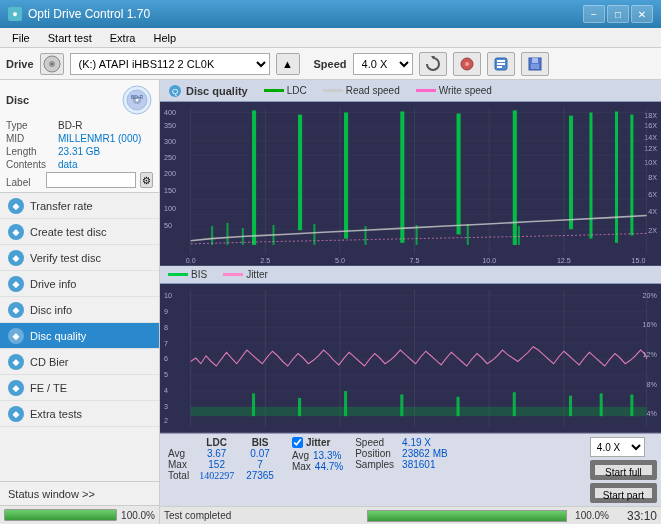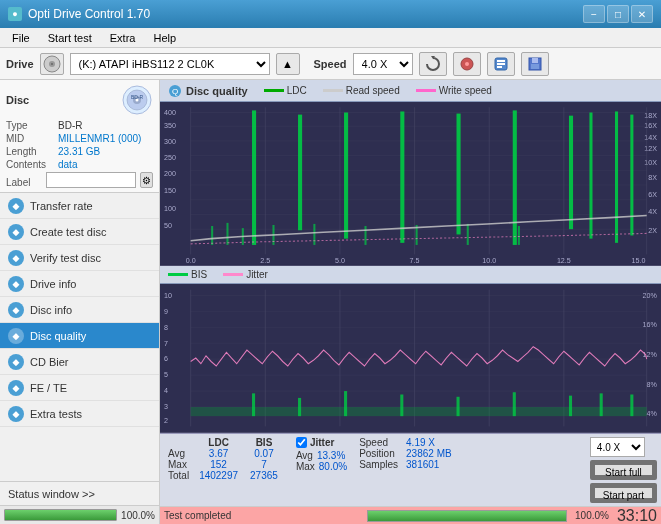--- a/index.html
+++ b/index.html
@@ -198,29 +198,29 @@
       height: 20px;
     }
 
     .speed-dropdown { height: 20px; background: white; border: 1px solid #aaa; font-size: 10px; padding: 0 2px; width: 55px; }
 
     
     .bottom-bar {
       display: flex;
       align-items: center;
       height: 18px;
-      background: #fca5a5;
+      background: #e5e5e5;
       border-top: 1px solid #ccc;
       padding: 0 4px;
       gap: 4px;
     }
     .status-text { font-size: 10px; color: #333; flex: 1; }
     .bottom-progress-container { flex: 1; height: 12px; background: #ccc; border: 1px solid #999; max-width: 200px; overflow: hidden; }
     .bottom-progress-fill { height: 100%; background: linear-gradient(to bottom, #6cd06c, #3a9a3a); }
-    .bottom-time { font-size: 16px; color: #333; min-width: 40px; text-align: right; }
+    .bottom-time { font-size: 12px; color: #333; min-width: 40px; text-align: right; }
 
     
     .cd-svg { width: 32px; height: 32px; }
   </style>
 </head>
 <body>
 
 <div class="title-bar">
   <div class="title-bar-left">
     <div class="title-bar-icon">●</div>
@@ -566,38 +566,38 @@
             <td style="padding:0 6px;color:#0055cc;text-align:center;">3.67</td>
             <td style="padding:0 6px;color:#0055cc;text-align:center;">0.07</td>
           </tr>
           <tr>
             <td style="padding:0 4px;color:#333;">Max</td>
             <td style="padding:0 6px;color:#0055cc;text-align:center;">152</td>
             <td style="padding:0 6px;color:#0055cc;text-align:center;">7</td>
           </tr>
           <tr>
             <td style="padding:0 4px;color:#333;">Total</td>
-            <td style="padding:0 6px;color:#0055cc;text-align:center;">1402297</td>
+            <td style="padding:0 6px;color:#0055cc;text-align:center;font-family:Liberation Serif, serif;">1402297</td>
             <td style="padding:0 6px;color:#0055cc;text-align:center;">27365</td>
           </tr>
         </tbody>
           </table>
 
         <div style="display:flex;flex-direction:column;padding-left:8px;">
           <div style="display:flex;align-items:center;gap:3px;margin-bottom:2px;">
             <input type="checkbox" checked="" style="width: 11px; height: 11px;">
             <span style="font-size:10px;color:#333;font-weight:bold;">Jitter</span>
           </div>
           <div style="display:flex;gap:4px;font-size:10px;">
             <span style="color:#333;">Avg</span>
             <span style="color:#0055cc;">13.3%</span>
           </div>
           <div style="display:flex;gap:4px;font-size:10px;">
             <span style="color:#333;">Max</span>
-            <span style="color:#0055cc;">80.0%</span>
+            <span style="color:#0055cc;">44.7%</span>
           </div>
         </div>
 
         <table style="font-size:10px;border-collapse:collapse;padding-left:8px;margin-left:4px;">
           <tbody>
               <tr>
             <td style="padding:0 4px;color:#333;">Speed</td>
             <td style="padding:0 4px;color:#0055cc;margin-top:18px;">4.19 X</td>
           </tr>
           <tr>

